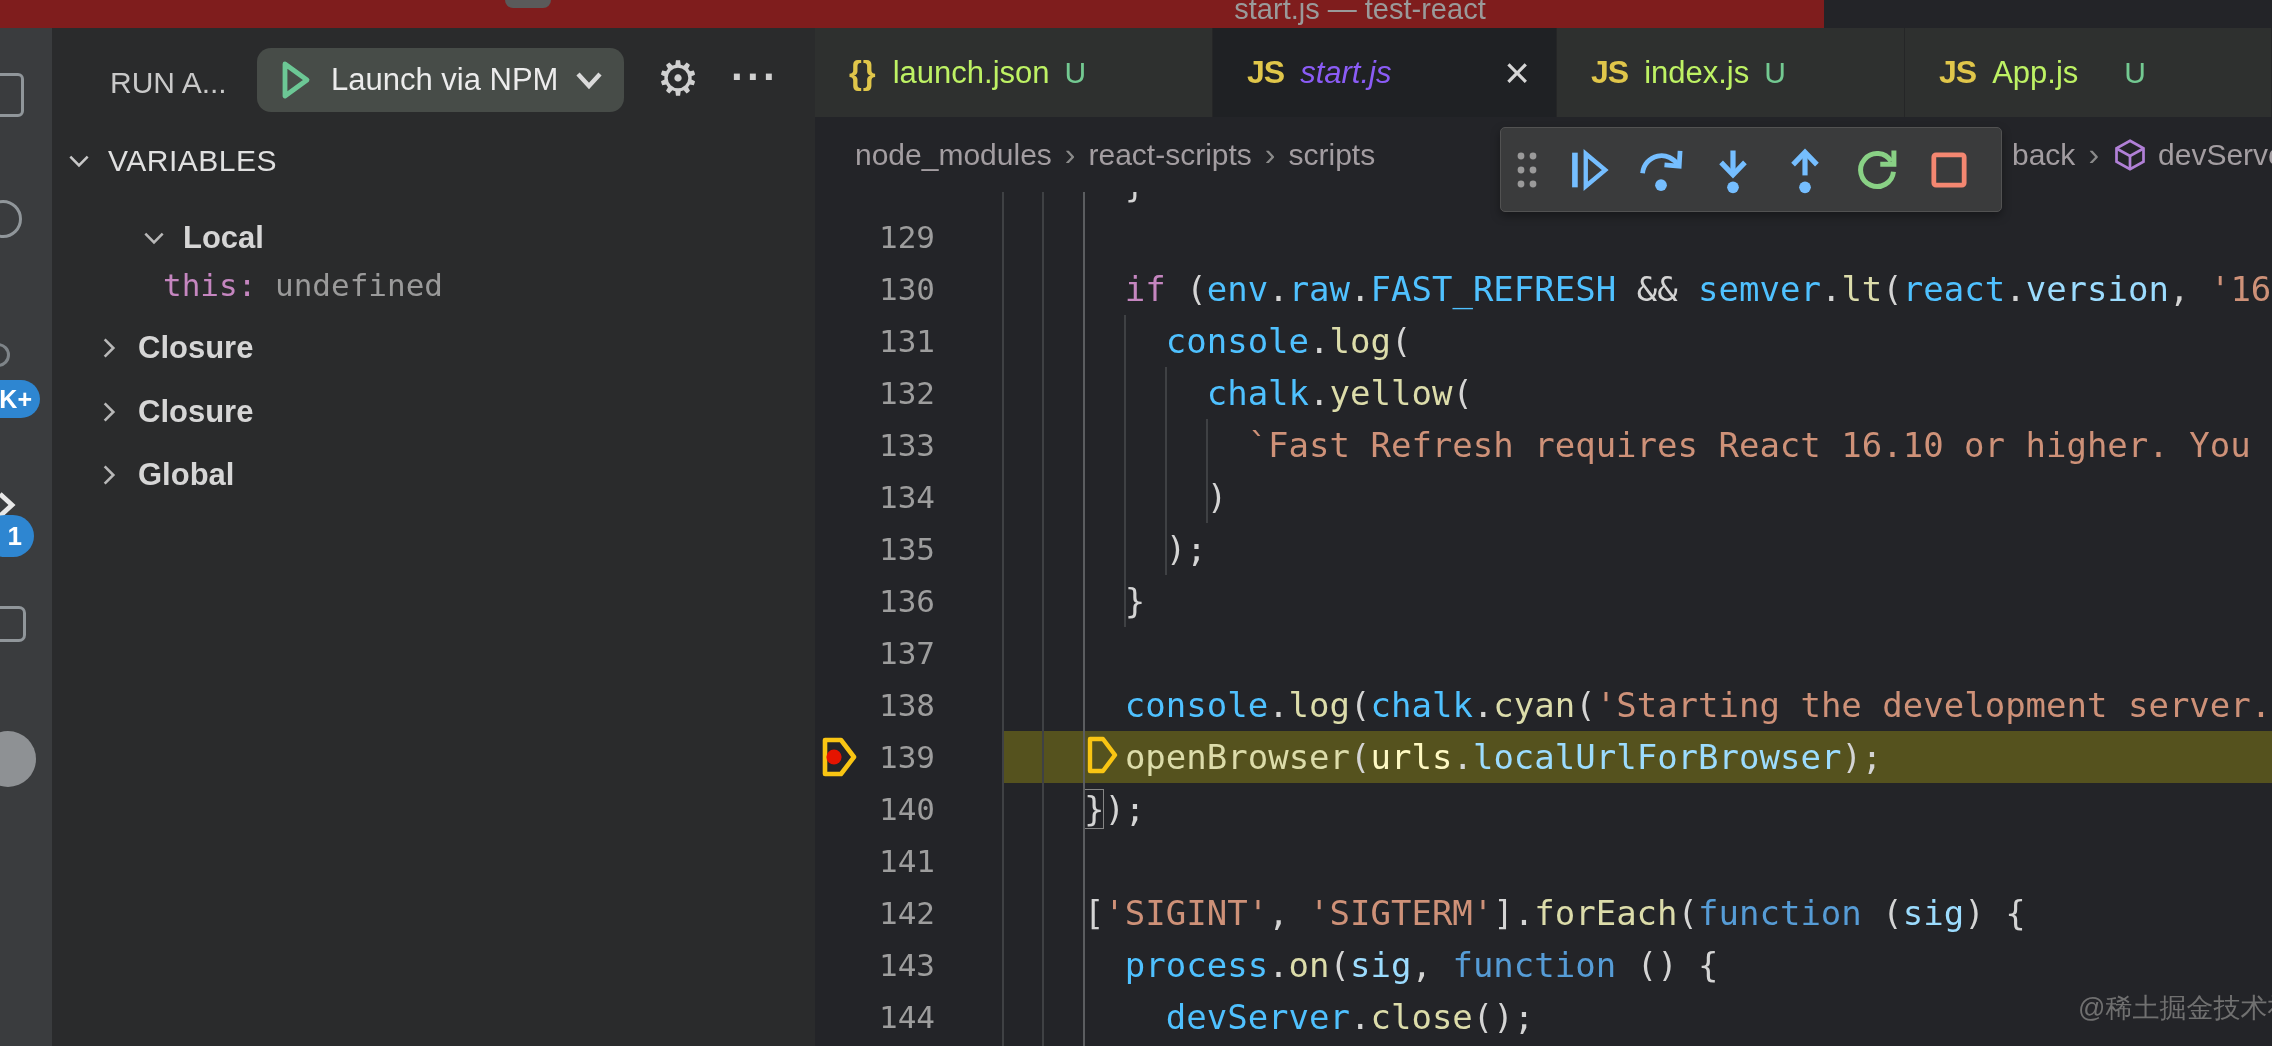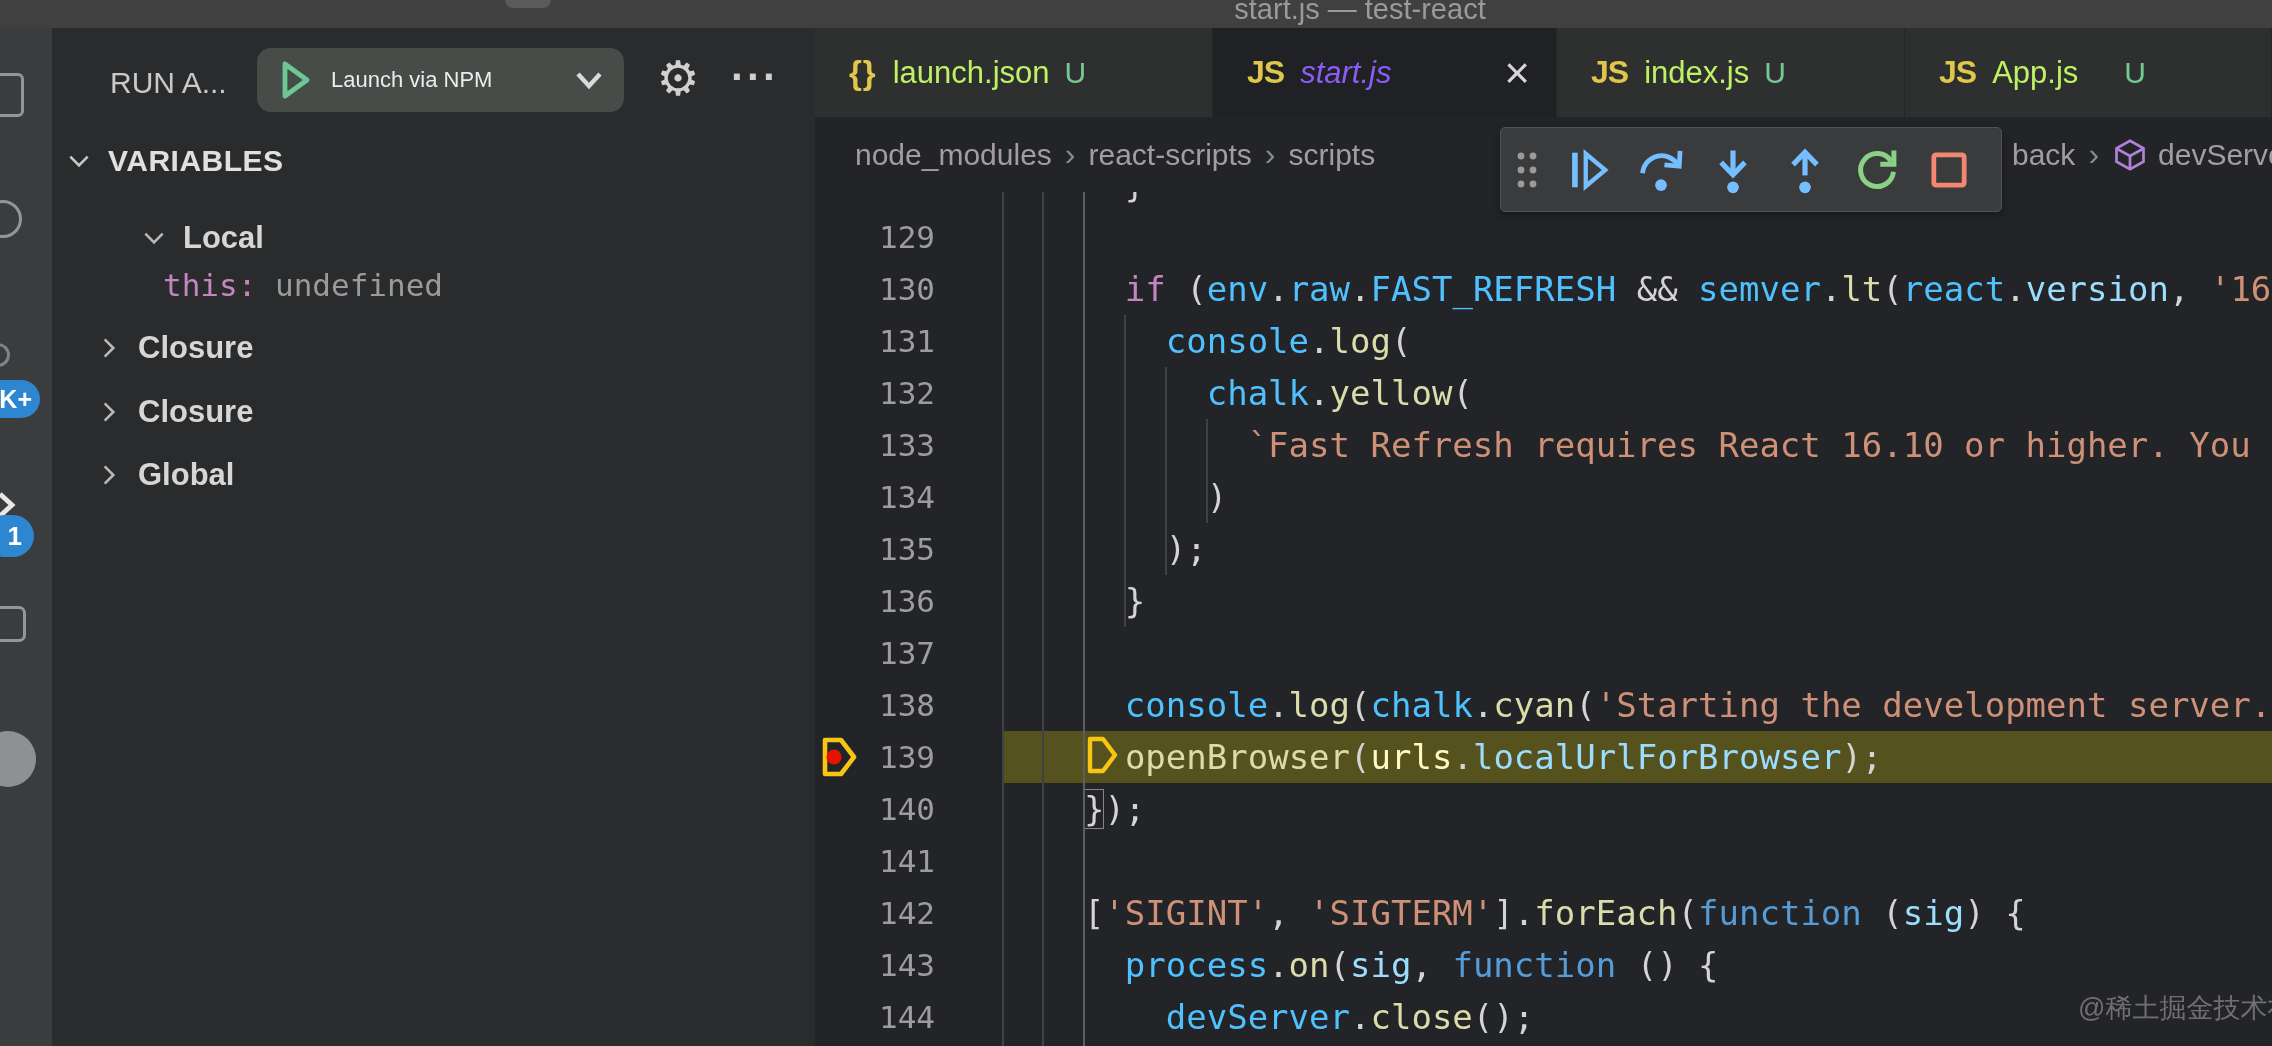--- a/index.html
+++ b/index.html
@@ -1,19 +1,19 @@
 <!DOCTYPE html>
 <html><head>
 <meta charset="utf-8">
 <style>
   html,body{margin:0;padding:0;background:#111;}
   #app{position:relative;width:2272px;height:1046px;overflow:hidden;
        font-family:"Liberation Sans",sans-serif;background:#232428;}
   
-  #titlebar{position:absolute;left:0;top:0;width:2272px;height:28px;background:#404040;z-index:8;}
+  #titlebar{position:absolute;left:0;top:0;width:1824px;height:28px;background:#7f1d1d;z-index:8;}
   #title-text{position:absolute;left:1160px;top:-7px;width:400px;text-align:center;
               font-size:29px;color:#9a9a9a;white-space:nowrap;}
   #traffic-frag{position:absolute;left:505px;top:-8px;width:46px;height:16px;border-radius:8px;background:#5a5a5a;}
   
   #activitybar{position:absolute;left:0;top:28px;width:52px;height:1018px;background:#3a3c3e;z-index:7;overflow:hidden;}
   .ab-frag{position:absolute;box-sizing:border-box;}
   .ab-explorer{left:-16px;top:45px;width:40px;height:44px;border:3px solid #90969a;border-radius:6px;}
   .ab-search{left:-16px;top:172px;width:38px;height:38px;border:3px solid #90969a;border-radius:50%;}
   .ab-scm{left:-14px;top:315px;width:24px;height:24px;border:3px solid #7e8488;border-radius:50%;}
   .ab-badge{background:#2e86d1;color:#fff;font-weight:bold;display:flex;align-items:center;justify-content:flex-end;}
@@ -21,29 +21,29 @@
   .ab-debug-chev{left:-4px;top:462px;}
   .ab-badge-debug{left:-16px;top:487px;width:50px;height:42px;border-radius:21px;font-size:26px;padding-right:12px;}
   .ab-ext{left:-18px;top:578px;width:44px;height:36px;border:3px solid #90969a;border-radius:7px;}
   .ab-account{left:-20px;top:703px;width:56px;height:56px;border-radius:50%;background:#8e9194;}
   
   #sidebar{position:absolute;left:52px;top:28px;width:763px;height:1018px;background:#2a2b2c;z-index:6;}
   #run-label{position:absolute;left:58px;top:38px;font-size:30px;color:#c9c9c9;}
   #launch-pill{position:absolute;left:205px;top:20px;width:367px;height:64px;border-radius:14px;
                background:#474c48;display:flex;align-items:center;cursor:pointer;}
   #launch-pill .play{margin-left:22px;display:flex;}
-  #launch-pill .lbl{margin-left:18px;font-size:22px;color:#ececec;white-space:nowrap;}
+  #launch-pill .lbl{margin-left:18px;font-size:31px;color:#ececec;white-space:nowrap;}
   #launch-pill .chev{margin-left:auto;margin-right:20px;display:flex;}
   #gear-btn{position:absolute;left:596px;top:14px;width:60px;height:72px;font-size:48px;color:#d0d0d0;
             display:flex;align-items:center;justify-content:center;cursor:pointer;}
   #more-btn{position:absolute;left:668px;top:16px;width:70px;height:66px;font-size:42px;font-weight:bold;
             letter-spacing:2px;color:#d0d0d0;display:flex;align-items:center;justify-content:center;cursor:pointer;}
   #vars-header{position:absolute;left:0;top:111px;width:763px;height:44px;display:flex;align-items:center;cursor:pointer;}
   #vars-header .tchev{margin-left:14px;display:flex;}
-  #vars-header .vh-label{margin-left:16px;font-size:30px;font-weight:bold;color:#e0e0e0;letter-spacing:.5px;}
+  #vars-header .vh-label{margin-left:16px;font-size:30px;font-weight:normal;color:#e0e0e0;letter-spacing:.5px;}
   .tree-row{position:absolute;left:0;width:763px;height:44px;display:flex;align-items:center;cursor:pointer;}
   .tree-row .tchev{position:absolute;left:44px;display:flex;}
   .tree-row .scope-label{position:absolute;left:86px;font-size:31px;font-weight:bold;color:#d6d6d6;}
   .tree-row .kv{position:absolute;left:111px;font-family:"DejaVu Sans Mono",monospace;font-size:31px;white-space:pre;}
   .kv .k{color:#c586c0;}
   .kv .v{color:#9a9a9a;}
   
   #tabs{position:absolute;left:815px;top:28px;width:1457px;height:89px;display:flex;background:#27282a;z-index:6;}
   .tab{height:89px;display:flex;align-items:center;box-sizing:border-box;padding-left:34px;
        background:#2e302f;border-right:1px solid #252627;cursor:pointer;}

